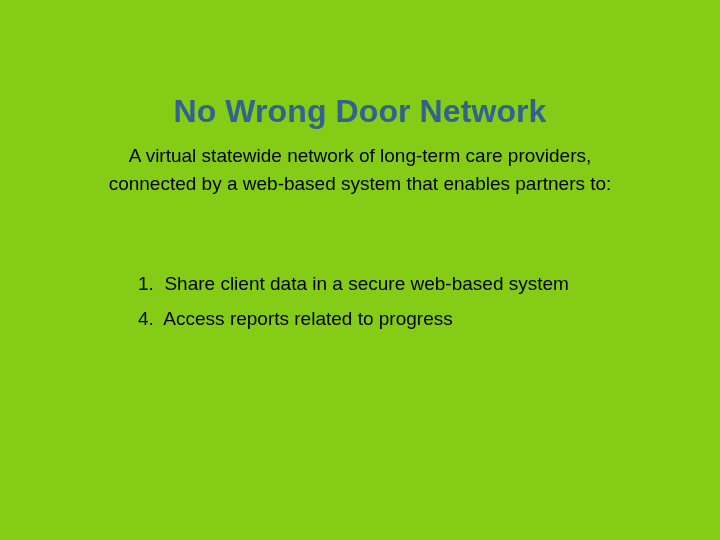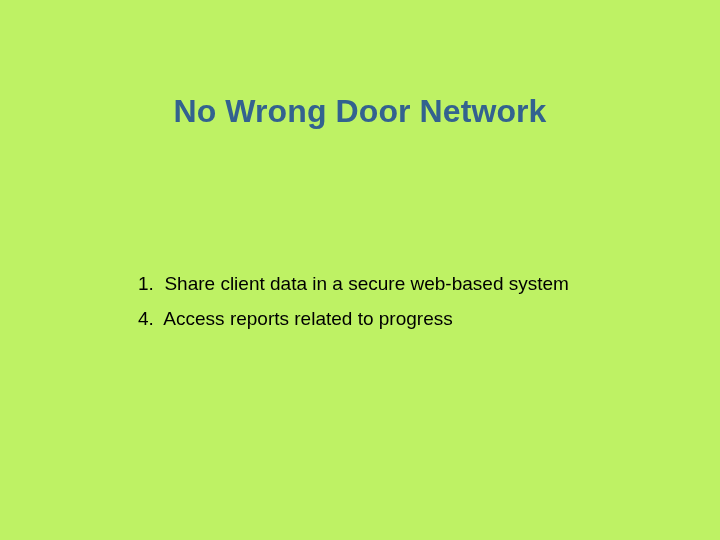--- a/index.html
+++ b/index.html
@@ -12,21 +12,21 @@
     background: #ffffff;
     font-family: "Liberation Sans", sans-serif;
     overflow: hidden;
     -webkit-font-smoothing: antialiased;
   }
 
   .slide {
     position: relative;
     width: 720px;
     height: 540px;
-    background: #bef264;
+    background: #84cc16;
     box-sizing: border-box;
   }
 
   .slide-title {
     position: absolute;
     left: 0;
     top: 70px;
     width: 720px;
     text-align: center;
     font-size: 32px;
@@ -84,20 +84,22 @@
 </head>
 <body>
 
 <div class="slide">
 
   <h1 class="slide-title">No Wrong Door Network</h1>
 
   <div class="slide-body">
 
     <div class="intro">
+      <span class="intro-line">A virtual statewide network of long-term care providers,</span>
+      <span class="intro-line">connected by a web-based system that enables partners to:</span>
     </div>
 
     <ol class="numbered-list">
       <li>
         <span class="item-number">1.&nbsp;</span>
         <span class="item-text">Share client data in a secure web-based system</span>
       </li>
       <li>
         <span class="item-number">4.&nbsp;</span>
         <span class="item-text">Access reports related to progress</span>

